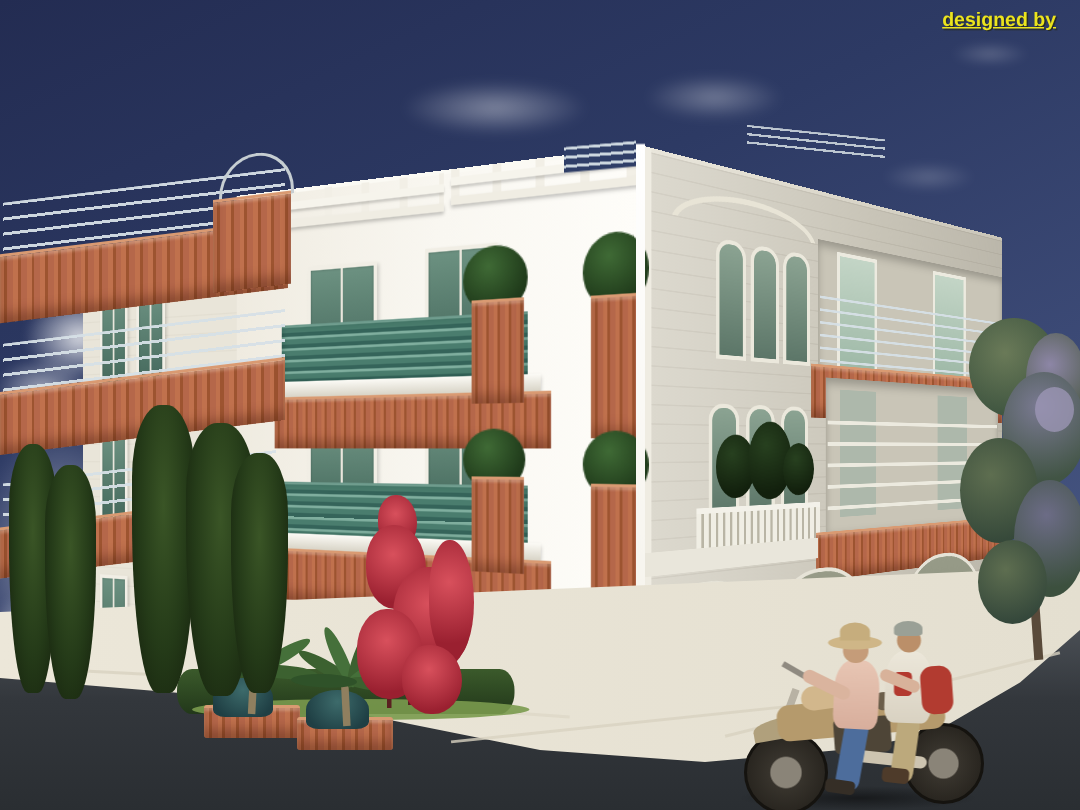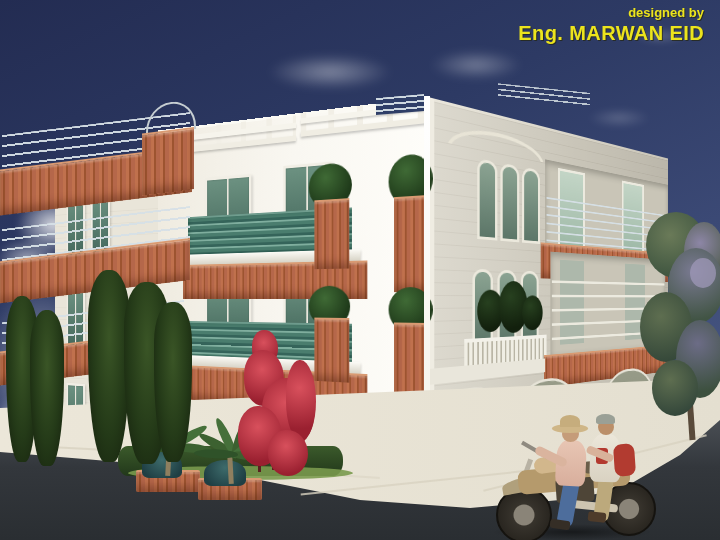--- a/index.html
+++ b/index.html
@@ -35,21 +35,21 @@
   .bush{border-radius:50%;background:radial-gradient(circle at 40% 30%,#3f6a35,#1f3a1a 70%);}
   .cyp{background:radial-gradient(ellipse at 50% 35%,#3a5526 0%,#243a18 55%,#141f0c 100%);
        border-radius:45% 45% 40% 40%/25% 25% 60% 60%;}
   .tb{border-radius:50%;}
   .rb{border-radius:46% 54% 50% 50%;background:radial-gradient(circle at 45% 35%,#d8505c,#9a2030 75%);}
   .frond{width:44px;height:9px;border-radius:50%;background:#3c6130;transform-origin:4px 50%;}
   .wheel{border-radius:50%;border:2px solid #15130f;
          background:radial-gradient(circle,#8a8478 27%,#37332c 30%,#1f1c17 100%);}
   .credit{right:16px;top:5px;text-align:right;color:#ece41d;font-weight:bold;
           text-shadow:1px 1px 0 rgba(35,35,8,.65);line-height:1.25;}
-  .credit .l1{font-size:13px;}
+  .credit .l1{font-size:13px;text-decoration:underline;}
   .credit .l2{font-size:20px;letter-spacing:.4px;}
 </style>
 </head>
 <body>
 
 <div id="stage">
 
   <div class="abs sky"></div>
   <div class="abs cloud" style="left:16px;top:196px;width:74px;height:58px;opacity:.85"></div>
   <div class="abs cloud" style="left:-4px;top:238px;width:64px;height:44px;opacity:.6"></div>
@@ -239,16 +239,15 @@
   <div class="abs" style="left:588px;top:512px;width:18px;height:10px;border-radius:3px;background:#4e3b2a;transform:rotate(6deg)"></div>
   <div class="abs" style="left:590px;top:434px;width:31px;height:48px;border-radius:40% 40% 20% 20%;background:linear-gradient(180deg,#ece7da,#d9d2c2);transform:rotate(2deg)"></div>
   <div class="abs" style="left:596px;top:448px;width:12px;height:16px;border-radius:3px;background:#b3392f"></div>
   <div class="abs" style="left:614px;top:444px;width:21px;height:32px;border-radius:8px;background:#b23b30;transform:rotate(-4deg)"></div>
   <div class="abs" style="left:586px;top:450px;width:28px;height:8px;border-radius:4px;background:#d8b29a;transform:rotate(22deg)"></div>
   <div class="abs" style="left:598px;top:419px;width:16px;height:16px;border-radius:50%;background:#bb8f69"></div>
   <div class="abs" style="left:596px;top:414px;width:19px;height:10px;border-radius:50% 50% 20% 20%;background:#9aa096"></div>
 
   <div class="abs credit">
     <div class="l1">designed by</div>
-    <div class="l2">Eng. MARWAN EID</div>
   </div>
 
 </div>
 
 </body></html>

